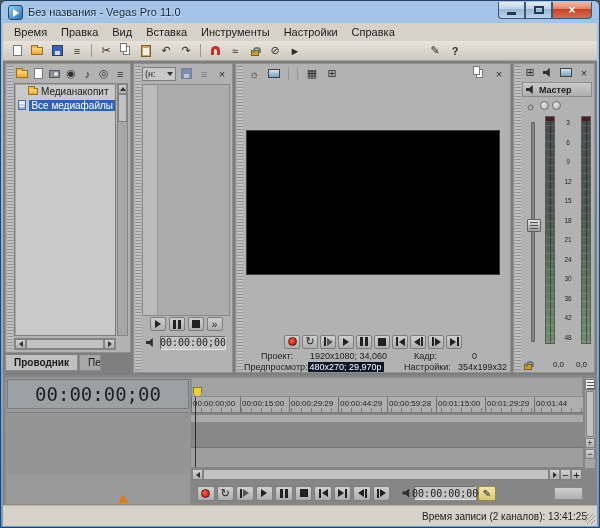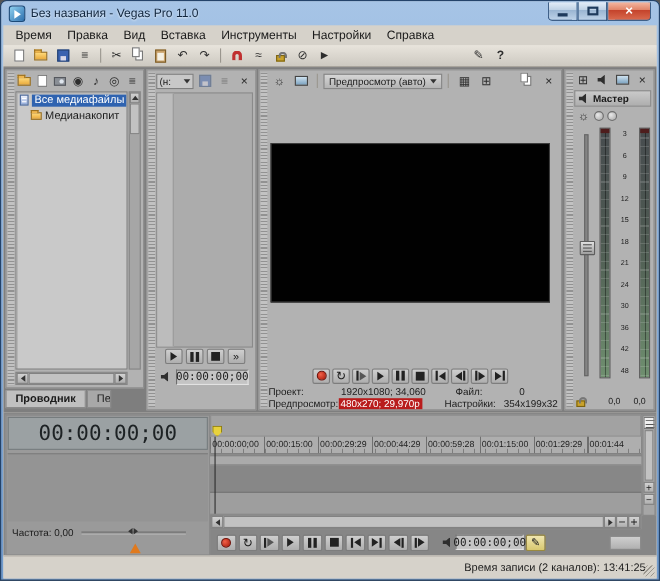--- a/index.html
+++ b/index.html
@@ -110,24 +110,24 @@
   .timebox{height:14px;background:#c4c4c4;border:1px solid;border-color:#6e6e6e #e2e2e2 #e2e2e2 #6e6e6e;
     font-family:"DejaVu Sans Mono",monospace;font-size:10px;display:flex;align-items:center;justify-content:center;width:66px;color:#222;}
   
   .pv-header{position:absolute;left:9px;top:1px;right:2px;height:17px;display:flex;align-items:center;gap:2px;}
   .pv-dd{height:14px;padding:0 4px;display:flex;align-items:center;gap:4px;font-size:9px;
     background:linear-gradient(#d6d6d6,#b4b4b4);border:1px solid #868686;}
   .pv-screen{position:absolute;top:66px;left:50%;transform:translateX(-50%);width:254px;height:145px;background:#010101;border:1px solid #3c3c3c;}
   .pv-transport{position:absolute;left:0;right:0;top:270px;height:15px;display:flex;justify-content:center;align-items:center;gap:2px;}
   .pv-info{position:absolute;left:8px;right:3px;top:287px;font-size:9px;line-height:11px;color:#1c1c1c;}
   .pv-row{display:flex;white-space:nowrap;}
-  .pv-row .c1{width:66px;}
+  .pv-row .c1{width:66px;text-align:center;}
   .pv-row .c2{width:104px;}
   .pv-row .c3{width:58px;}
-  .hl{background:#b91c1c;color:#fff;padding:0 2px;margin-top:12px;}
+  .hl{background:#0f172a;color:#fff;padding:0 2px;margin-top:12px;}
   
   .mx-header{position:absolute;left:8px;top:1px;right:2px;height:15px;display:flex;align-items:center;gap:2px;font-size:10px;}
   .mx-master{position:absolute;left:8px;top:18px;right:2px;height:15px;background:linear-gradient(#cacaca,#aeaeae);
     border:1px solid #8c8c8c;display:flex;align-items:center;gap:3px;padding:0 3px;font-size:9px;font-weight:bold;}
   .mx-ctrl{position:absolute;left:8px;top:35px;right:2px;height:13px;display:flex;align-items:center;gap:3px;padding-left:2px;}
   .dot-btn{width:9px;height:9px;border-radius:50%;border:1px solid #6e6e6e;background:radial-gradient(circle at 35% 35%,#e8e8e8,#a8a8a8);}
   .mx-body{position:absolute;left:8px;top:50px;right:2px;bottom:18px;}
   .mx-ftrack{position:absolute;left:9px;top:8px;bottom:12px;width:4px;background:#848484;border:1px solid #666;}
   .mx-handle{position:absolute;left:-5px;top:44%;width:14px;height:13px;background:linear-gradient(#e0e0e0,#9e9e9e);
     border:1px solid #5e5e5e;border-radius:1px;}
@@ -264,27 +264,27 @@
             </span>
           <span class="ti">
               <i class="sh-cam"></i>
             </span>
           <span class="ti">◉</span>
           <span class="ti">♪</span>
           <span class="ti">◎</span>
           <span class="ti">≡</span>
         </div>
         <div class="mp-tree">
+          <div class="tree-row child">
+            <i class="sh-folder small"></i>
+            <span>Медианакопит</span>
+          </div>
           <div class="tree-row sel">
             <i class="ic-media"></i>
             <span>Все медиафайлы</span>
-          </div>
-          <div class="tree-row child">
-            <i class="sh-folder small"></i>
-            <span>Медианакопит</span>
           </div>
         </div>
         <div class="sb-v">
           <div class="sb-btn">
               <i class="mini-tri-u"></i>
             </div>
           <div class="sb-thumb"></div>
         </div>
         <div class="sb-h">
           <div class="sb-btn">
@@ -335,24 +335,20 @@
       </div>
 
       <div class="panel preview">
         <i class="grip"></i>
         <div class="pv-header">
           <span class="ti">☼</span>
           <span class="ti">
               <i class="sh-mon"></i>
             </span>
           <span class="tsep"></span>
-          <span class="pv-dd">
-            <span>Предпросмотр (авто)</span>
-            <i class="dd-tri"></i>
-          </span>
           <span class="tsep"></span>
           <span class="ti">▦</span>
           <span class="ti">⊞</span>
           <span class="ti" style="margin-left:auto;">
               <i class="sh-copy"></i>
             </span>
           <span class="ti">×</span>
         </div>
         <div class="pv-screen"></div>
         <div class="pv-transport">
@@ -387,21 +383,21 @@
             </span>
           <span class="btn pb">
               <i class="tri-r"></i>
               <i class="sp-bar"></i>
             </span>
         </div>
         <div class="pv-info">
           <div class="pv-row">
             <span class="c1">Проект:</span>
             <span class="c2">1920x1080; 34,060</span>
-            <span class="c3">Файл:</span>
+            <span class="c3">Кадр:</span>
             <span>0</span>
           </div>
           <div class="pv-row">
             <span class="c1">Предпросмотр:</span>
             <span class="c2"><span class="hl">480x270; 29,970p</span></span>
             <span class="c3">Настройки:</span>
             <span>354x199x32</span>
           </div>
         </div>
       </div>
@@ -455,29 +451,20 @@
           <span>0,0</span>
           <span>0,0</span>
         </div>
       </div>
     </div>
 
     <div class="tl">
       <div class="tl-left">
         <div class="tl-time">00:00:00;00</div>
         <div class="tl-tracks"></div>
-        <div class="tl-rate">
-          <span>Частота: 0,00</span>
-          <span class="rate-track">
-            <span class="rate-handle">
-              <i class="mini-tri-l"></i>
-              <i class="mini-tri-r"></i>
-            </span>
-          </span>
-        </div>
         <i class="warn-tri"></i>
       </div>
 
       <div class="tl-right">
         <div class="tl-marker-bar">
           <i class="cursor-head"></i>
         </div>
         <div class="tl-ruler">
           <span class="rl" style="left:2px">00:00:00;00</span>
           <span class="rl" style="left:51px">00:00:15:00</span>

